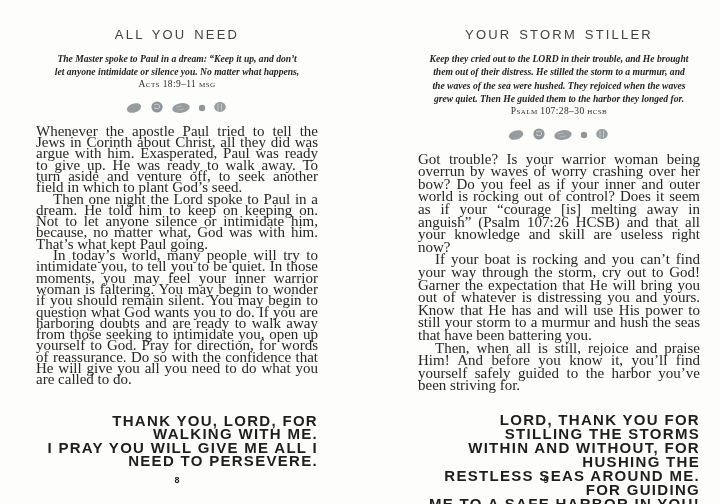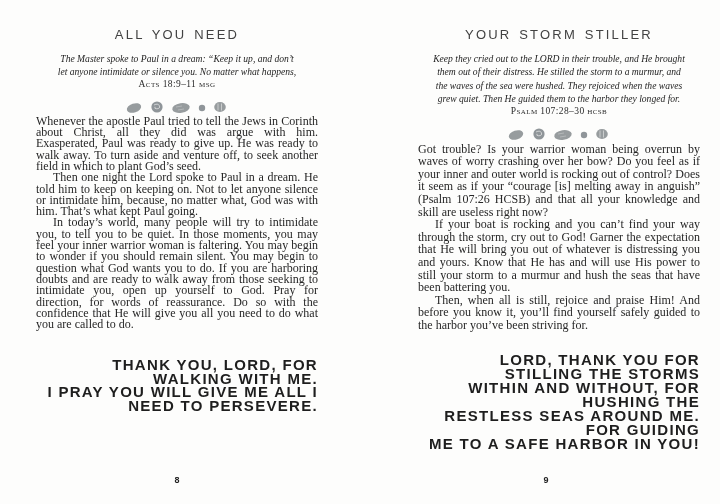--- a/index.html
+++ b/index.html
@@ -14,27 +14,27 @@
   .page-left .content{left:36px;}
   .page-right .content{left:58px;}
 
   .title{
     font-family:"Liberation Sans", sans-serif;
     font-weight:400;font-size:13px;line-height:14px;
     letter-spacing:2.2px;word-spacing:2px;
     color:#424242;text-align:center;margin:28px 0 10px 0;
   }
   .epigraph{text-align:center;font-style:italic;font-size:9.6px;line-height:13.4px;color:#242424;}
-  .epigraph div{white-space:nowrap;}
+  .epigraph div{white-space:nowrap;font-weight:bold;}
   .reference{
     text-align:center;font-variant:small-caps;font-size:9.5px;
     letter-spacing:0.4px;color:#2a2a2a;margin-top:0;
   }
   .ornament{text-align:center;margin-top:9px;height:18px;}
-  .bodytext{text-align:justify;font-size:12px;color:#262626;}
+  .bodytext{margin-top:10px;text-align:justify;font-size:15px;color:#262626;}
   .page-left  .bodytext p{margin:0;line-height:11.3px;}
   .page-right .bodytext p{margin:0;line-height:12.6px;}
   .bodytext p.indent{text-indent:17px;}
   .prayer{
     text-align:right;font-family:"Liberation Sans", sans-serif;
     font-weight:700;font-size:15px;letter-spacing:1.3px;color:#1e1e1e;
   }
   .page-left  .prayer{margin-top:28px;line-height:13.5px;}
   .page-right .prayer{margin-top:21px;line-height:14px;}
   .pagenum{

